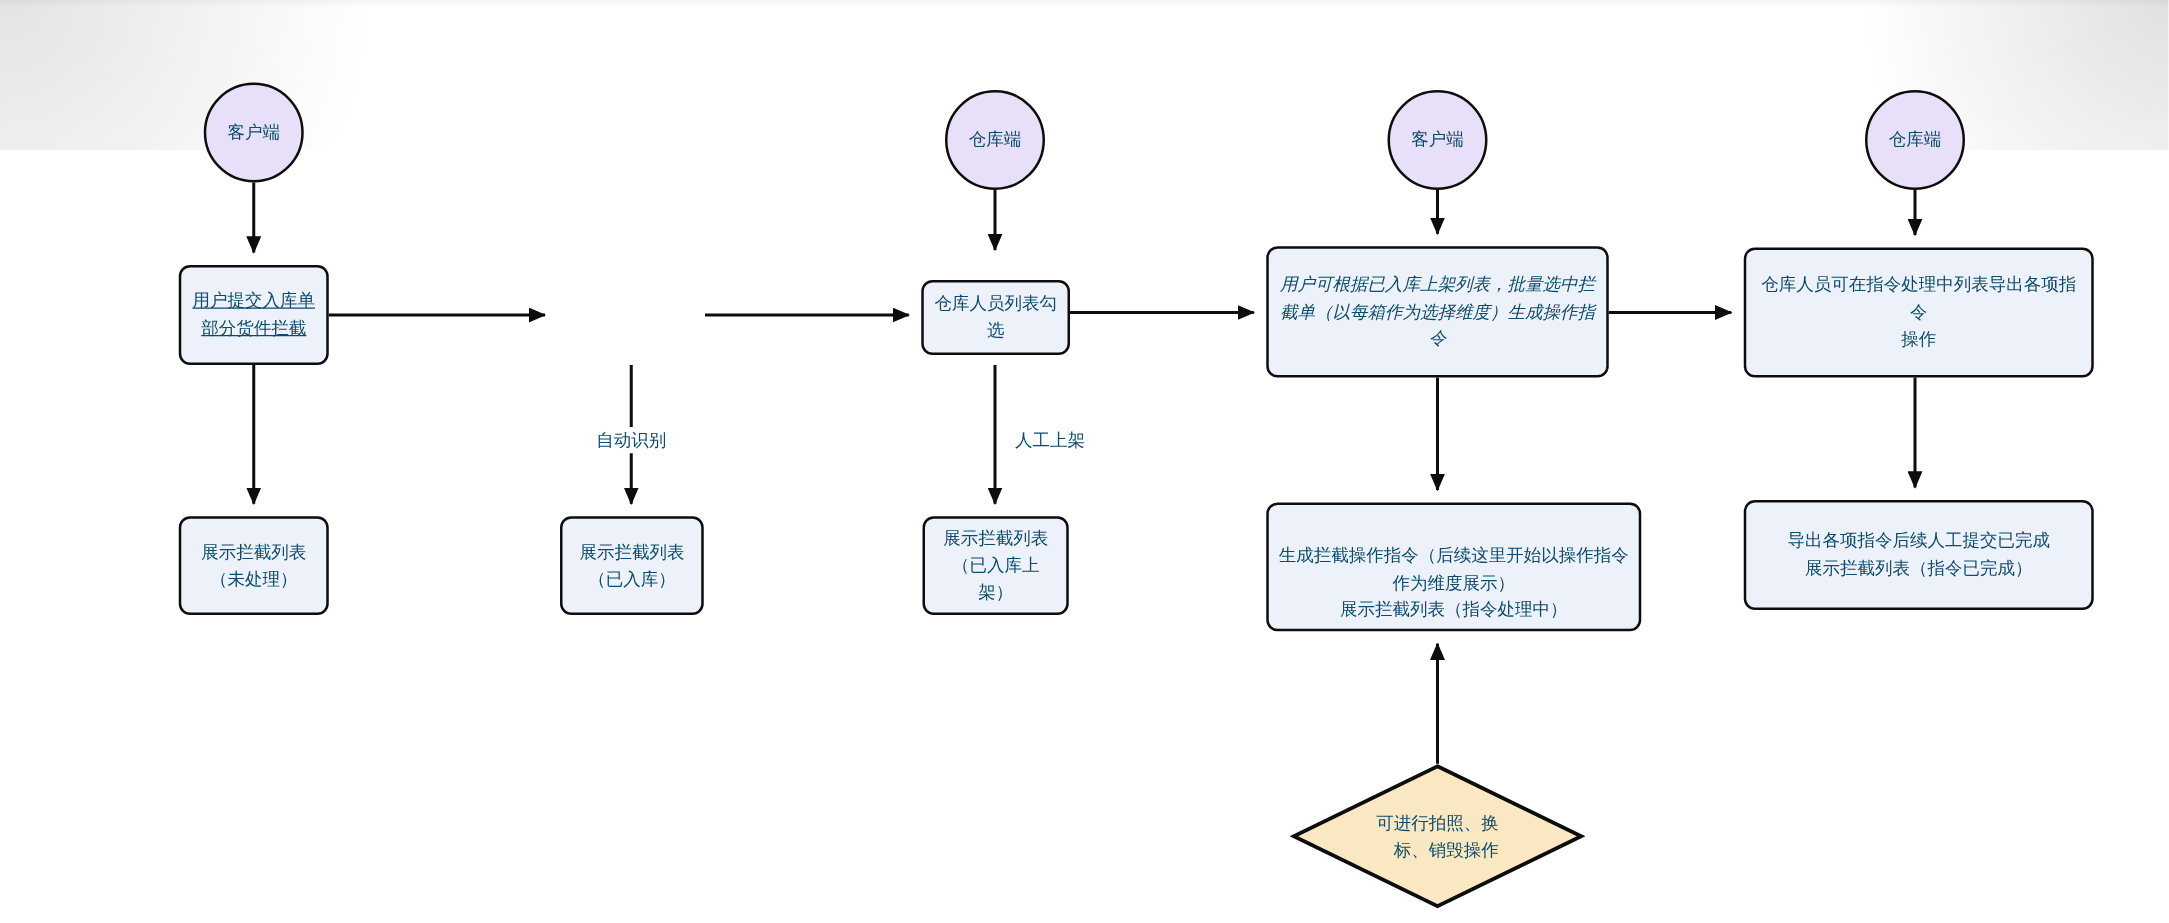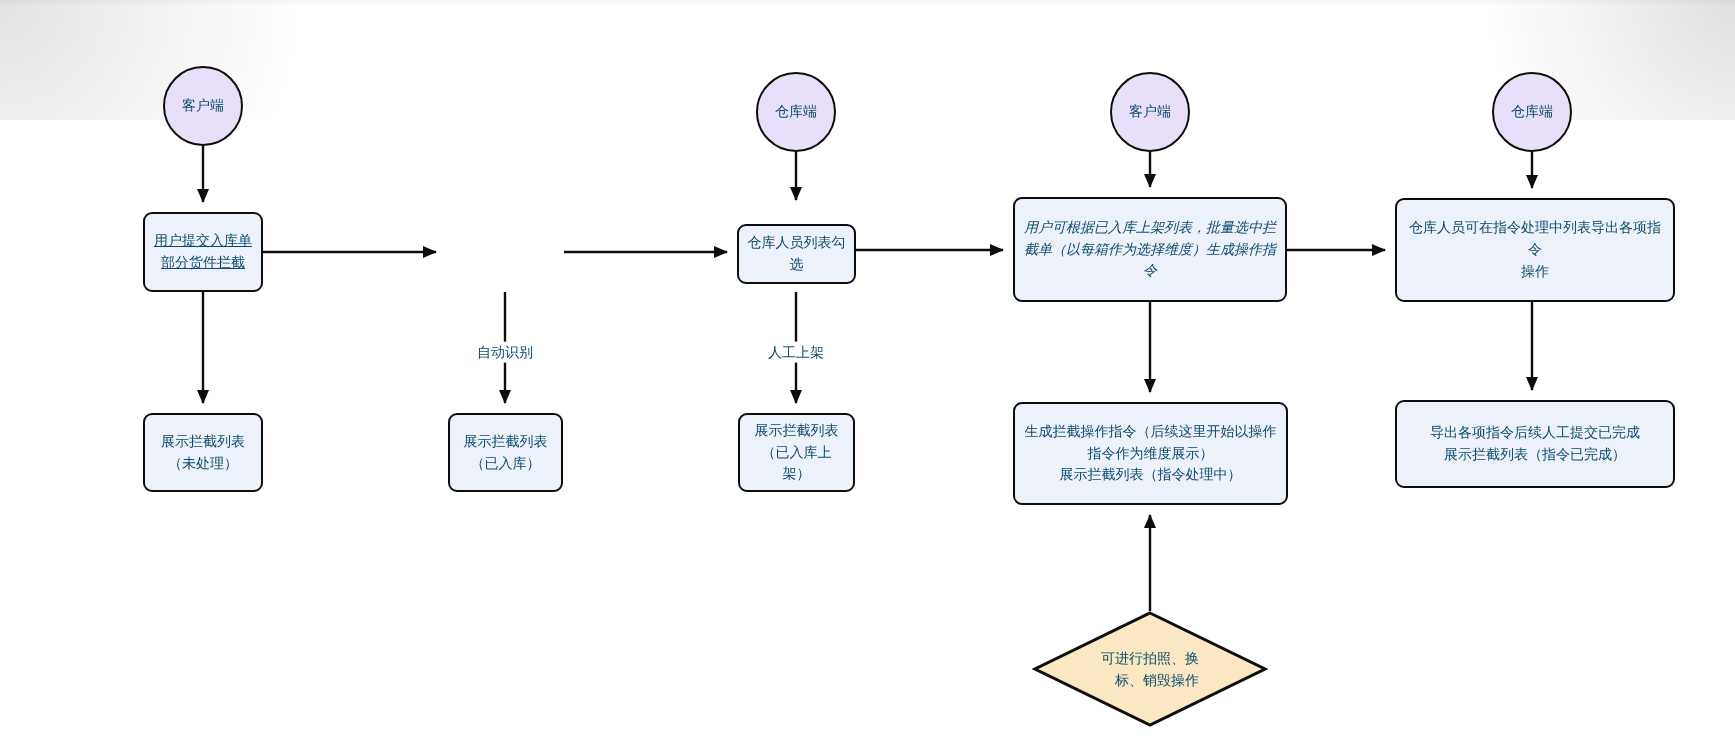--- a/index.html
+++ b/index.html
@@ -40,29 +40,29 @@
   }
   .process .txt{white-space:pre-line;}
   #p1 {left:143px; top:212px;width:120px;height:80px;text-decoration:underline;}
   #p2 {left:446px; top:212px;width:118px;height:80px;}
   #p3 {left:737px; top:224px;width:119px;height:60px;}
   #p4 {left:1013px;top:197px;width:274px;height:105px;font-style:italic;}
   #p5 {left:1395px;top:198px;width:280px;height:104px;}
   #p1b{left:143px; top:413px;width:120px;height:79px;}
   #p2b{left:448px; top:413px;width:115px;height:79px;}
   #p3b{left:738px; top:413px;width:117px;height:79px;}
-  #p4b{left:1013px;top:402px;width:275px;height:103px;}
+  #p4b{left:1013px;top:402px;width:300px;height:103px;align-items:flex-end;}
   #p5b{left:1395px;top:400px;width:280px;height:88px;justify-content:center;}
 
   .edge-label{
     position:absolute;transform:translate(-50%,-50%);
     background:#ffffff;padding:2px 5px;font-size:14px;line-height:1.2;
   }
   #lbl-auto  {left:505px;top:352px;text-align:center;}
-  #lbl-manual{left:796px;top:352px;}
+  #lbl-manual{left:840px;top:352px;}
 
   #decision{position:absolute;left:1032px;top:610px;width:236px;height:118px;}
   #decision svg{position:absolute;left:0;top:0;}
   #decision .txt{
     position:absolute;left:38px;top:0;width:160px;height:118px;
     display:flex;align-items:center;justify-content:center;text-align:right;
     font-size:14px;line-height:1.6;white-space:pre-line;
   }
 </style>
 </head>

